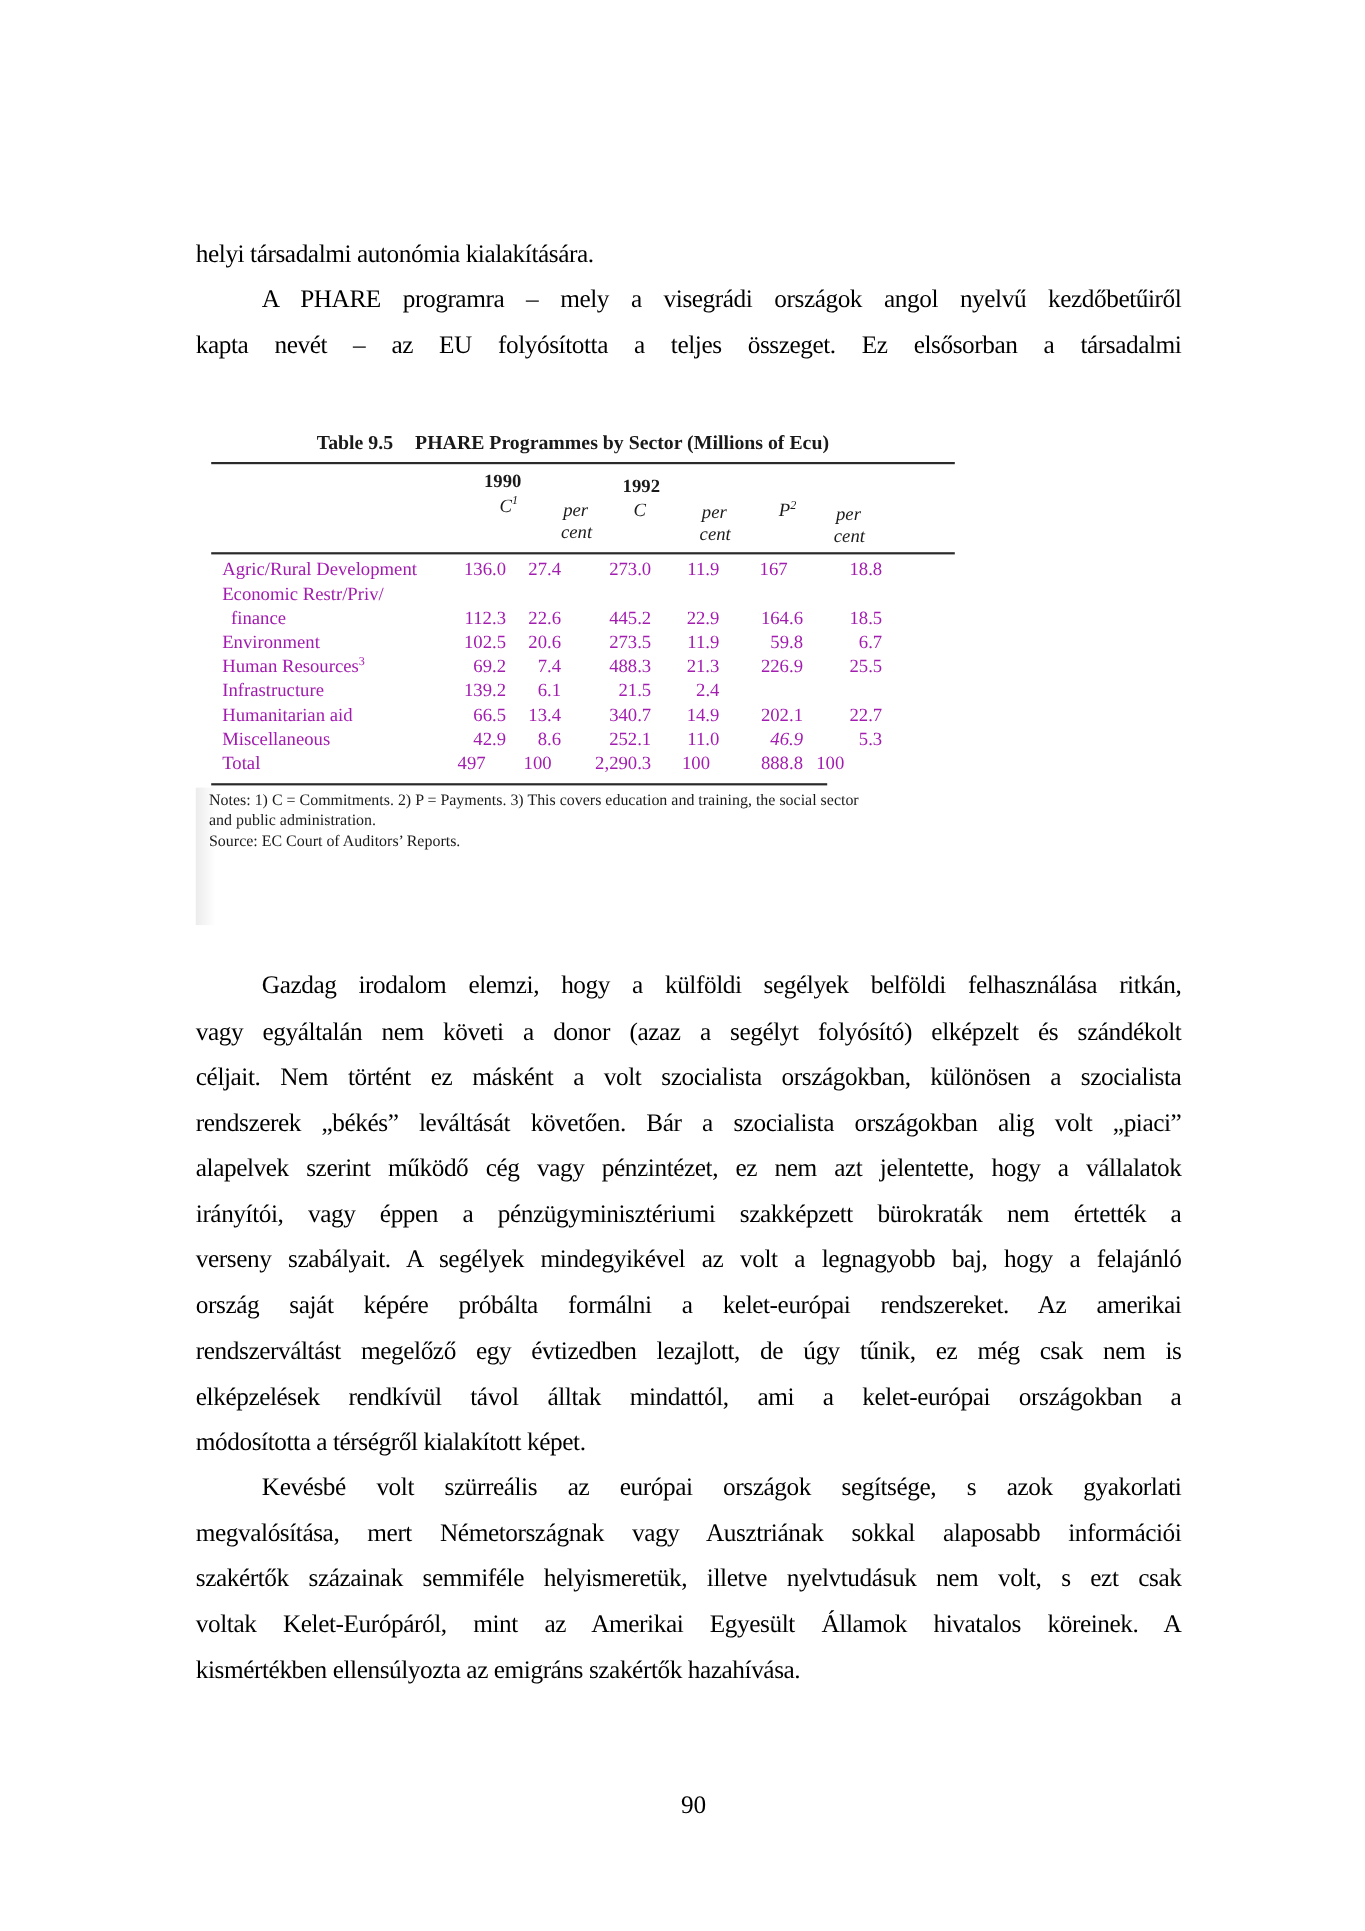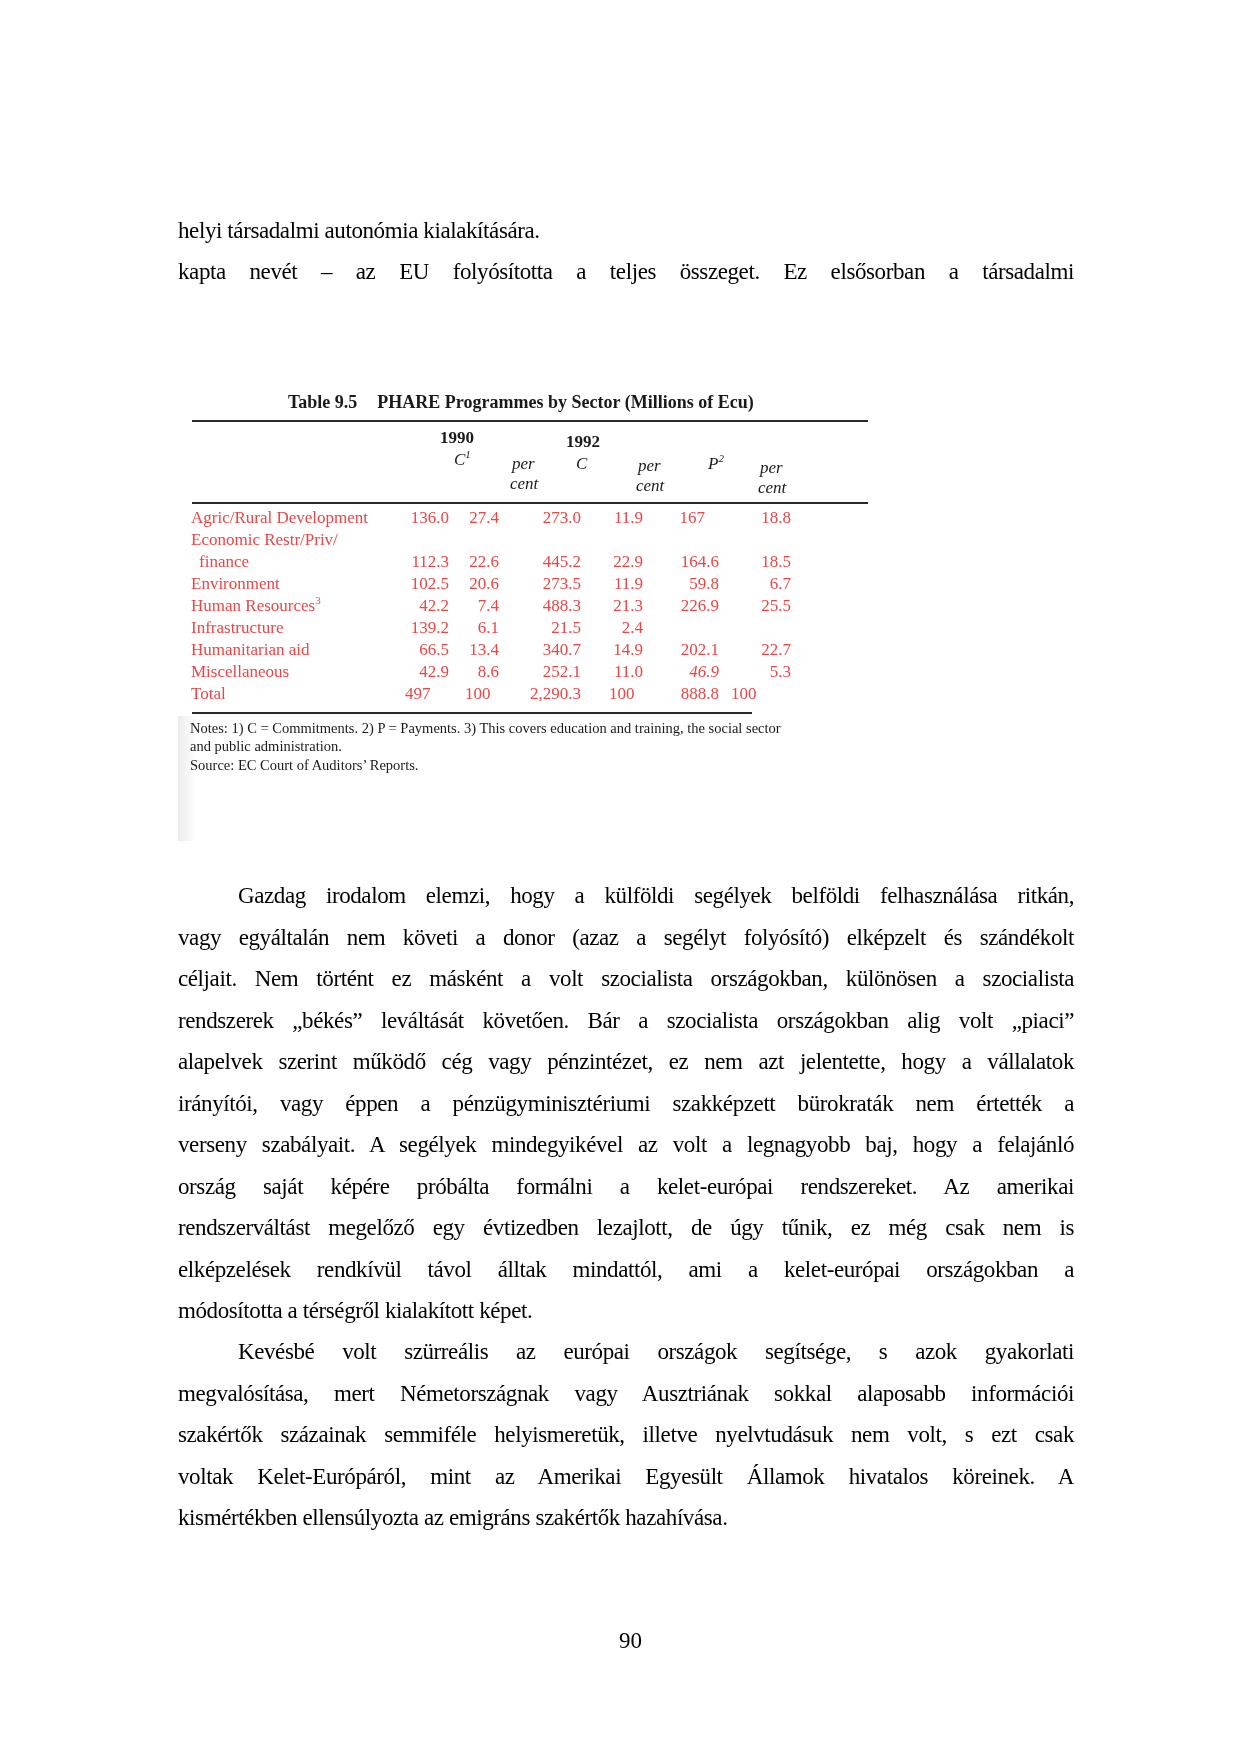--- a/index.html
+++ b/index.html
@@ -17,37 +17,38 @@
           background: #fff; }
   .scan .edge { position: absolute; left: 0; top: 330px; width: 18px; height: 125px;
           background: linear-gradient(to right, #ececec, #fff); }
   .tbl-title { position: absolute; left: 110px; top: 6px; font-size: 18px; font-weight: bold;
           font-family: "Liberation Serif", serif; white-space: nowrap; color:#1a1a1a; }
   .tbl-title .num { margin-right: 20px; }
   .rule { position: absolute; left: 14px; width: 676px; height: 2px; background: #2a2a2a; }
   .hdr { position: absolute; font-size: 17px; color: #1a1a1a; white-space: nowrap; }
   .hdr.year { font-weight: bold; }
   .hdr.it { font-style: italic; }
-  .row { position: absolute; left: 13px; width: 680px; height: 22px; font-size: 17px; color:#ef4444; }
+  .row { position: absolute; left: 24px; width: 680px; height: 22px; font-size: 17px; color:#a21caf; }
   .row .lab { position: absolute; left: 0; white-space: nowrap; }
   .row .v { position: absolute; text-align: right; white-space: nowrap; }
   .notes { position: absolute; left: 12px; font-size: 14.5px; color: #1a1a1a; white-space: nowrap; }
   .pagenum { position: absolute; left: 0; width: 1241px; top: 1628px; text-align: center; font-size: 23px; padding-left: 10px; }
   sup { font-size: 11px; line-height: 0; }
 </style>
 </head>
 <body>
 
 <div class="page">
 
   <div class="para" style="top:210px;">
     <span class="line last">helyi társadalmi autonómia kialakítására.</span>
   </div>
 
   <div class="para" style="top:251px;">
+    <span class="line indent">A PHARE programra – mely a visegrádi országok angol nyelvű kezdőbetűiről</span>
     <span class="line">kapta nevét – az EU folyósította a teljes összeget. Ez elsősorban a társadalmi</span>
   </div>
 
   <div class="scan">
     <div class="edge"></div>
     <div class="tbl-title">
       <span class="num">Table 9.5</span><span>PHARE Programmes by Sector (Millions of Ecu)</span>
     </div>
     <div class="rule" style="top:34px;"></div>
 
@@ -91,21 +92,21 @@
       <span class="lab">Environment</span>
       <span class="v" style="left:200px;width:58px;">102.5</span>
       <span class="v" style="left:260px;width:48px;">20.6</span>
       <span class="v" style="left:320px;width:70px;">273.5</span>
       <span class="v" style="left:400px;width:52px;">11.9</span>
       <span class="v" style="left:470px;width:58px;">59.8</span>
       <span class="v" style="left:540px;width:60px;">6.7</span>
     </div>
     <div class="row" style="top:210px;">
       <span class="lab"><span>Human Resources</span><sup>3</sup></span>
-      <span class="v" style="left:200px;width:58px;">42.2</span>
+      <span class="v" style="left:200px;width:58px;">69.2</span>
       <span class="v" style="left:260px;width:48px;">7.4</span>
       <span class="v" style="left:320px;width:70px;">488.3</span>
       <span class="v" style="left:400px;width:52px;">21.3</span>
       <span class="v" style="left:470px;width:58px;">226.9</span>
       <span class="v" style="left:540px;width:60px;">25.5</span>
     </div>
     <div class="row" style="top:232px;">
       <span class="lab">Infrastructure</span>
       <span class="v" style="left:200px;width:58px;">139.2</span>
       <span class="v" style="left:260px;width:48px;">6.1</span>

